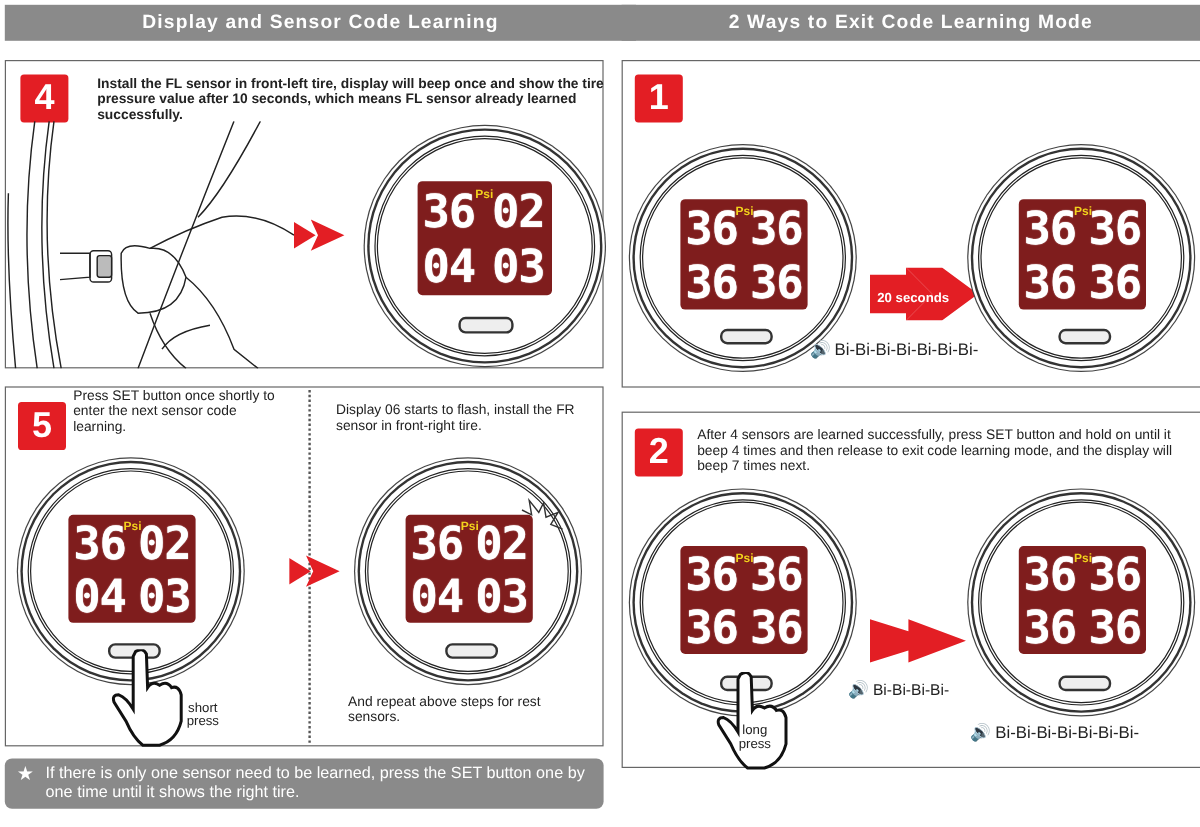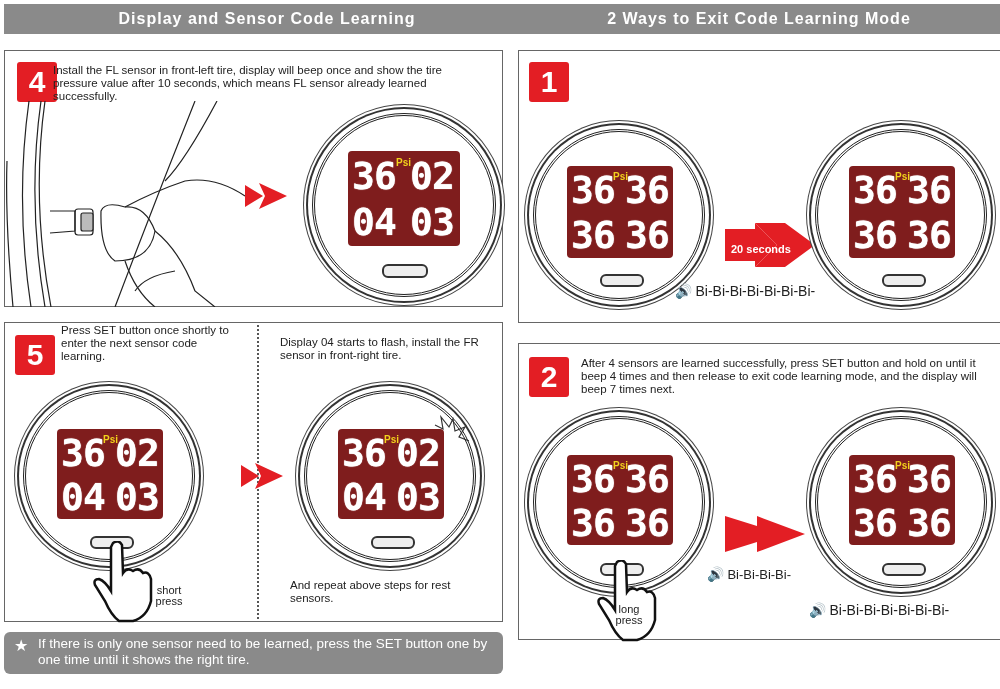--- a/index.html
+++ b/index.html
@@ -22,21 +22,21 @@
   .press-label { position: absolute; font-size: 11px; line-height: 11px; text-align: center; color: #222; }
   .dotted { position: absolute; border-left: 2px dotted #555; }
 </style>
 </head>
 <body>
 
 <div class="abs section-header" style="left:4px; top:4px; width:526px;">Display and Sensor Code Learning</div>
 
 <div class="abs box" style="left:4px; top:50px; width:499px; height:257px;">
   <div class="abs step-badge" style="left:12px; top:11px;">4</div>
-  <div class="abs step-text" style="left:48px; top:13px; width:430px;">Install the FL sensor in front-left tire, display will beep once and show the tire pressure value after 10 seconds, which means FL sensor already learned successfully.</div>
+  <div class="abs step-text" style="left:76px; top:13px; width:430px;font-weight:bold;">Install the FL sensor in front-left tire, display will beep once and show the tire pressure value after 10 seconds, which means FL sensor already learned successfully.</div>
 
   <svg class="abs" style="left:0; top:50px;" width="300" height="206" viewBox="0 0 300 206">
     <g fill="none" stroke="#222" stroke-width="1.2">
       <path d="M24 0 Q10 100 26 206"></path>
       <path d="M36 0 Q22 100 40 206"></path>
       <path d="M40 0 Q26 100 46 206"></path>
       <path d="M2 60 Q0 120 8 206"></path>
       <path d="M190 0 Q150 100 110 206"></path>
       <path d="M212 0 Q180 60 160 80"></path>
       <path d="M45 110 L70 110 L70 130 L45 132"></path>
@@ -63,21 +63,21 @@
       <span class="digit" style="left:62px; top:52px;">03</span>
     </div>
     <div class="set-btn" style="left:67px; top:148px; width:46px; height:14px;"></div>
   </div>
 </div>
 
 <div class="abs box" style="left:4px; top:322px; width:499px; height:300px;">
   <div class="abs step-badge" style="left:10px; top:12px;">5</div>
   <div class="abs step-text" style="left:56px; top:1px; width:180px;">Press SET button once shortly to enter the next sensor code learning.</div>
   <div class="dotted" style="left:252px; top:2px; height:294px;"></div>
-  <div class="abs step-text" style="left:275px; top:13px; width:215px;">Display 04 starts to flash, install the FR sensor in front-right tire.</div>
+  <div class="abs step-text" style="left:275px; top:13px; width:215px;">Display 06 starts to flash, install the FR sensor in front-right tire.</div>
 
   <div class="abs gauge" style="left:18px; top:67px; width:172px; height:172px;">
     <div class="lcd" style="left:31px; top:36px; width:106px; height:90px;">
       <span class="digit" style="left:4px; top:5px;">36</span>
       <span class="psi" style="left:46px; top:5px;">Psi</span>
       <span class="digit" style="left:58px; top:5px;">02</span>
       <span class="digit" style="left:4px; top:49px;">04</span>
       <span class="digit" style="left:58px; top:49px;">03</span>
     </div>
     <div class="set-btn" style="left:64px; top:143px; width:44px; height:13px;"></div>

